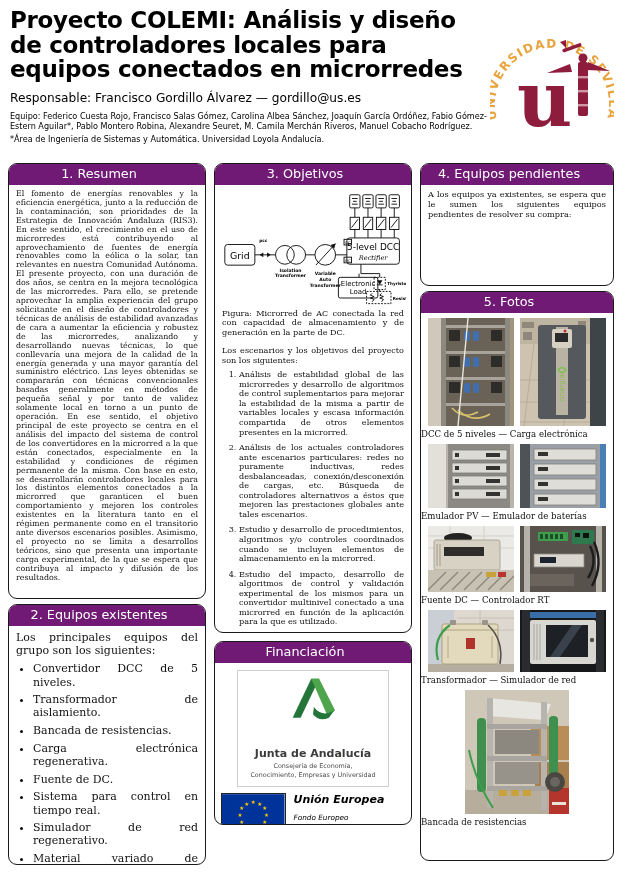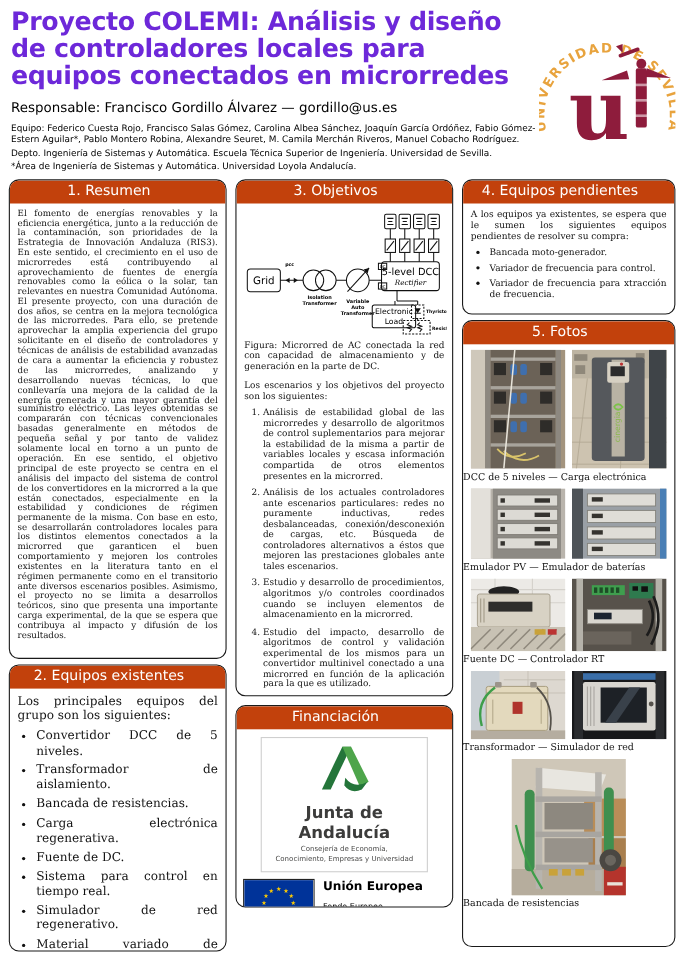--- a/index.html
+++ b/index.html
@@ -1,72 +1,71 @@
 <!DOCTYPE html>
 <html><head>
 <meta charset="utf-8">
 <style>
   * { margin:0; padding:0; box-sizing:border-box; }
   html,body { width:621px; height:878px; background:#fff; }
   body { position:relative; font-family:"DejaVu Serif", serif; color:#111; }
 
   
   .hdr { position:absolute; left:10px; top:8px; width:478px; }
-  .hdr-title { font-family:"DejaVu Sans", sans-serif; font-weight:bold; font-size:23px; line-height:1.07; letter-spacing:-0.3px; color:#6d28d9; }
+  .hdr-title { font-family:"DejaVu Sans", sans-serif; font-weight:bold; font-size:23px; line-height:1.07; letter-spacing:-0.3px; color:#000000; }
   .hdr-resp { font-family:"DejaVu Sans", sans-serif; font-size:12.2px; margin-top:9px; color:#000; }
   .hdr-small { font-family:"DejaVu Sans", sans-serif; font-size:8.1px; line-height:1.3; margin-top:6px; color:#000; }
   .hdr-small2 { font-family:"DejaVu Sans", sans-serif; font-size:8.1px; line-height:1.3; margin-top:2px; color:#000; }
   .uslogo { position:absolute; left:490px; top:6px; width:124px; height:152px; }
 
   
   .panel { position:absolute; background:#fff; border:1.6px solid #1a1a1a; border-radius:9px; overflow:hidden; }
-  .phead { background:#c2410c; color:#fff; font-family:"DejaVu Sans", sans-serif; font-size:12.8px; text-align:center; padding:2px 16px 4px 0; }
+  .phead { background:#701a75; color:#fff; font-family:"DejaVu Sans", sans-serif; font-size:12.8px; text-align:center; padding:2px 16px 4px 0; }
   .pbody { padding:5px 7px; font-size:7.9px; line-height:1.13; text-align:justify; }
 
   .p-resumen     { left:8px;   top:163px; width:198px; height:436px; }
   .p-existentes  { left:8px;   top:604px; width:198px; height:261px; }
   .p-objetivos   { left:214px; top:163px; width:198px; height:470px; }
   .p-financia    { left:214px; top:641px; width:198px; height:184px; }
   .p-pendientes  { left:420px; top:163px; width:194px; height:123px; }
   .p-fotos       { left:420px; top:291px; width:194px; height:570px; }
 
   ul.blt, ol.num { margin:5px 0 0 17px; }
   ul.blt li, ol.num li { margin-bottom:4.5px; text-align:justify; }
   ol.num li { margin-bottom:6px; }
 
   
   .fig { width:184px; margin:1px auto 3px auto; display:block; }
   .figcap { margin-top:2px; }
 
   
   .junta-box { width:152px; margin:7px auto 6px auto; border:1px solid #cfcfcf; background:#fff; text-align:center; padding:6px 4px 7px 4px; }
-  .junta-name { font-family:"DejaVu Sans", sans-serif; font-weight:bold; font-size:15px; color:#3c3c3b; margin-top:3px; }
+  .junta-name { font-family:"DejaVu Sans", sans-serif; font-weight:bold; font-size:11px; color:#3c3c3b; margin-top:20px; }
   .junta-sub { font-family:"DejaVu Sans", sans-serif; font-size:6.4px; color:#4a4a49; line-height:1.35; margin-top:2px; }
   .eu-row { display:flex; align-items:flex-start; justify-content:center; gap:8px; padding:0 6px; }
   .eu-flag { border:1px solid #222; display:block; }
-  .eu-texts { font-family:"DejaVu Sans", sans-serif; }
+  .eu-texts { font-family:"DejaVu Sans", sans-serif;font-style:italic; }
   .eu-name { font-weight:bold; font-size:11px; color:#000; }
   .eu-line { font-size:7.3px; line-height:1.25; color:#000; margin-top:1px; }
   .eu-line.first { margin-top:7px; }
 
   
   .foto-row { display:flex; justify-content:center; gap:6px; margin-top:5px; }
   .foto { display:block; }
   .fcap { font-size:8.6px; margin-top:3px; }
   .b { stroke:#111; fill:none; stroke-width:1; }
   .lab { font-family:"DejaVu Sans", sans-serif; font-weight:bold; }
 </style>
 </head>
 <body>
 
 <div class="hdr">
   <div class="hdr-title">Proyecto COLEMI: Análisis y diseño de controladores locales para equipos conectados en microrredes</div>
   <div class="hdr-resp">Responsable: Francisco Gordillo Álvarez — gordillo@us.es</div>
   <div class="hdr-small">Equipo: Federico Cuesta Rojo, Francisco Salas Gómez, Carolina Albea Sánchez, Joaquín García Ordóñez, Fabio Gómez-Estern Aguilar*, Pablo Montero Robina, Alexandre Seuret, M. Camila Merchán Riveros, Manuel Cobacho Rodríguez.</div>
-  <div class="hdr-small2">Depto. Ingeniería de Sistemas y Automática. Escuela Técnica Superior de Ingeniería. Universidad de Sevilla.</div>
   <div class="hdr-small2">*Área de Ingeniería de Sistemas y Automática. Universidad Loyola Andalucía.</div>
 </div>
 
 <svg class="uslogo" viewBox="0 0 124 152">
   <defs>
       <path id="arcp" d="M 10 122 A 57 57 0 1 1 114 122" fill="none"></path>
     </defs>
   <text font-family="DejaVu Sans, sans-serif" font-weight="bold" font-size="12" fill="#e8a33d" letter-spacing="1.5">
     <textPath href="#arcp" startOffset="50%" text-anchor="middle">UNIVERSIDAD DE SEVILLA</textPath>
   </text>
@@ -254,25 +253,20 @@
       <div class="eu-line">de Desarrollo Regional</div>
       <div class="eu-line">"Una manera de hacer Europa"</div>
     </div>
   </div>
 </div>
 
 <div class="panel p-pendientes">
   <div class="phead">4. Equipos pendientes</div>
   <div class="pbody" style="font-size:8.2px; line-height:1.2;">
     <div>A los equipos ya existentes, se espera que le sumen los siguientes equipos pendientes de resolver su compra:</div>
-    <ul class="blt">
-      <li>Bancada moto-generador.</li>
-      <li>Variador de frecuencia para control.</li>
-      <li>Variador de frecuencia para xtracción de frecuencia.</li>
-    </ul>
   </div>
 </div>
 
 <div class="panel p-fotos">
   <div class="phead">5. Fotos</div>
 
   <div class="foto-row">
     <svg class="foto" width="86" height="108" viewBox="0 0 86 108" preserveAspectRatio="none">
       <rect width="86" height="108" fill="#a3947e"></rect>
       <rect x="0" width="13" height="108" fill="#cfc8bb"></rect>

